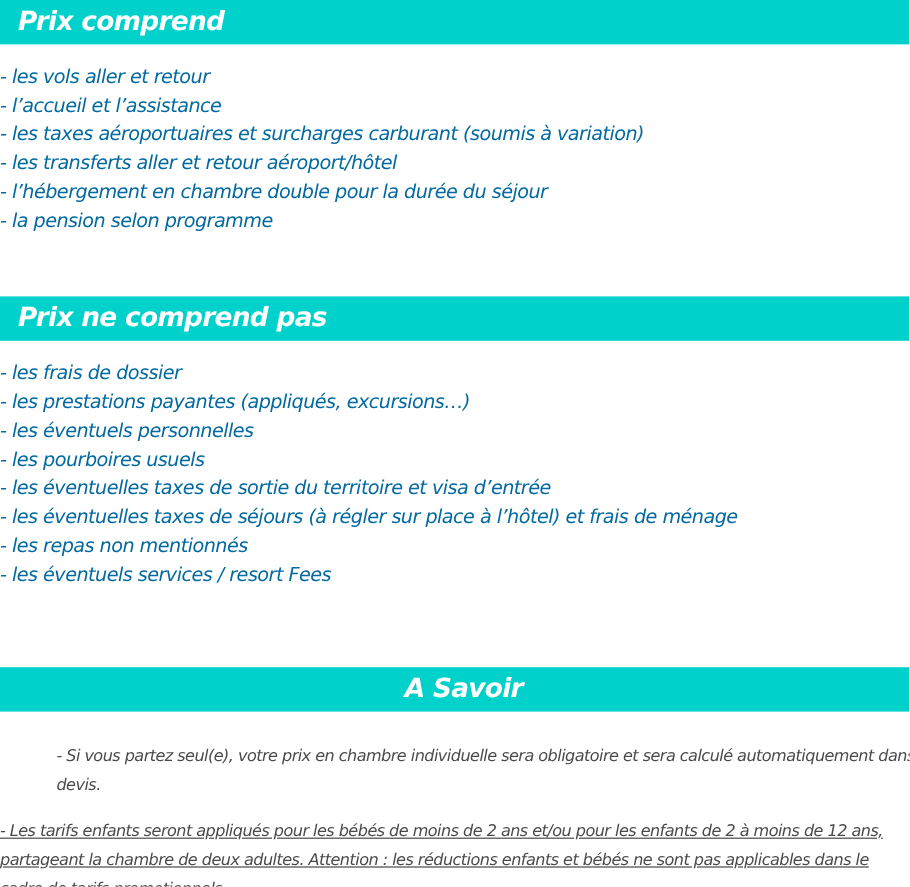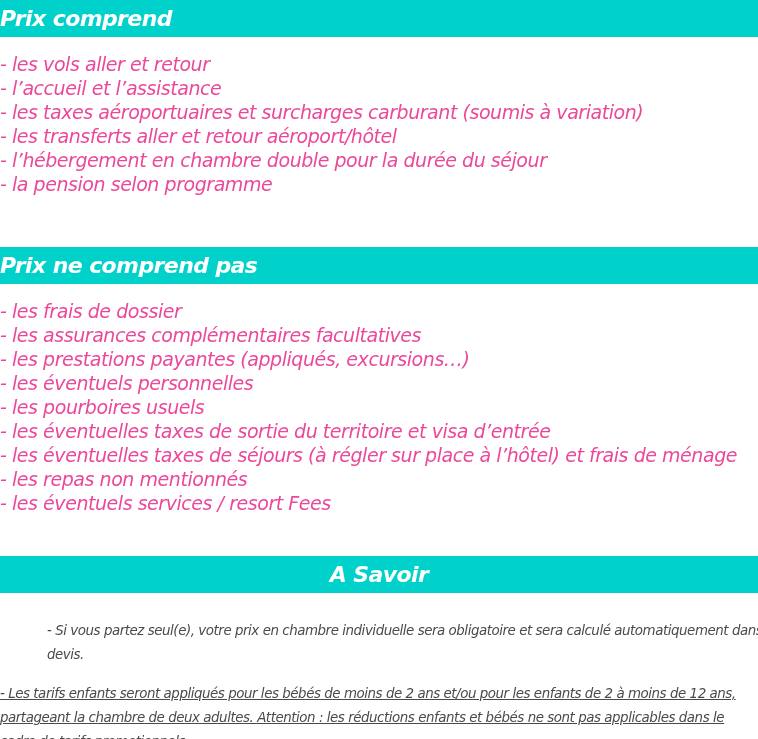--- a/index.html
+++ b/index.html
@@ -14,44 +14,45 @@
       font-family: "DejaVu Sans", sans-serif;
       position: relative;
     }
     .section-header {
       position: absolute;
       left: 0;
       width: 758px;
       height: 37px;
       background: #00d2cb;
       box-sizing: border-box;
+      padding-left: 15px;
     }
     .section-title {
       color: #ffffff;
       font-family: "DejaVu Sans", sans-serif;
       font-style: italic;
       font-weight: bold;
       font-size: 22px;
       line-height: 37px;
       letter-spacing: -0.6px;
       white-space: nowrap;
     }
     .list {
       position: absolute;
       left: 0;
       width: 758px;
       margin: 0;
       padding: 0;
       list-style: none;
     }
     .list-item {
-      color: #ec4899;
+      color: #0369a1;
       font-family: "DejaVu Sans", sans-serif;
       font-style: italic;
-      font-size: 19px;
+      font-size: 16px;
       line-height: 24px;
       letter-spacing: -0.45px;
       white-space: nowrap;
     }
     .para {
       position: absolute;
       left: 0;
       width: 752px;
       margin: 0;
       color: #4a4a4a;
@@ -75,21 +76,20 @@
   <li class="list-item">- les transferts aller et retour aéroport/hôtel</li>
   <li class="list-item">- l’hébergement en chambre double pour la durée du séjour</li>
   <li class="list-item">- la pension selon programme</li>
 </ul>
 
 <div class="section-header" style="top:247px;">
   <span class="section-title">Prix ne comprend pas</span>
 </div>
 <ul class="list" style="top:299px;">
   <li class="list-item">- les frais de dossier</li>
-  <li class="list-item">- les assurances complémentaires facultatives</li>
   <li class="list-item">- les prestations payantes (appliqués, excursions…)</li>
   <li class="list-item">- les éventuels personnelles</li>
   <li class="list-item">- les pourboires usuels</li>
   <li class="list-item">- les éventuelles taxes de sortie du territoire et visa d’entrée</li>
   <li class="list-item">- les éventuelles taxes de séjours (à régler sur place à l’hôtel) et frais de ménage</li>
   <li class="list-item">- les repas non mentionnés</li>
   <li class="list-item">- les éventuels services / resort Fees</li>
 </ul>
 
 <div class="section-header" style="top:556px;text-align:center;">

